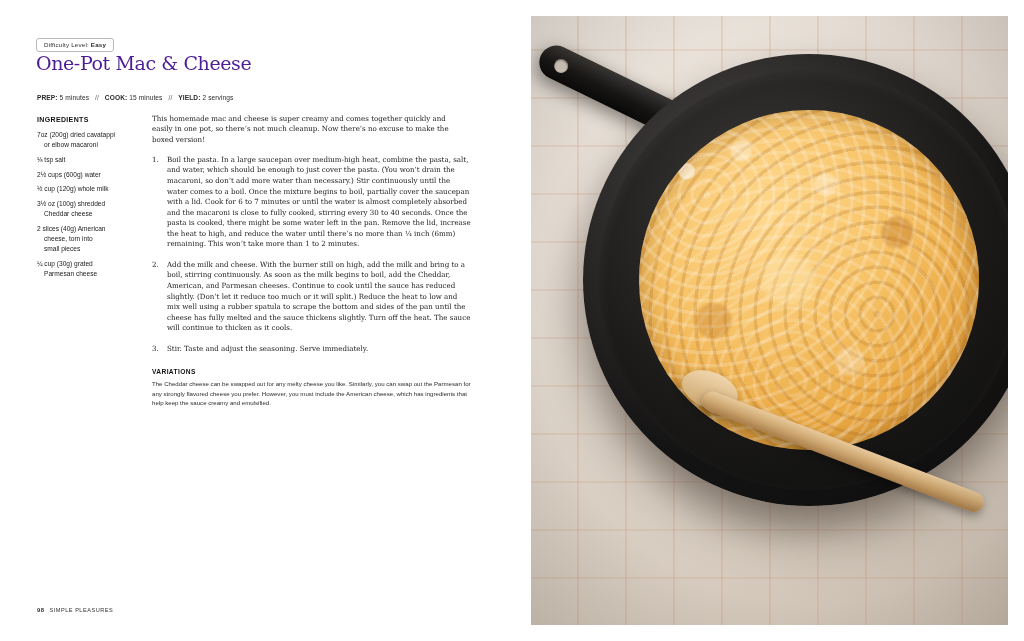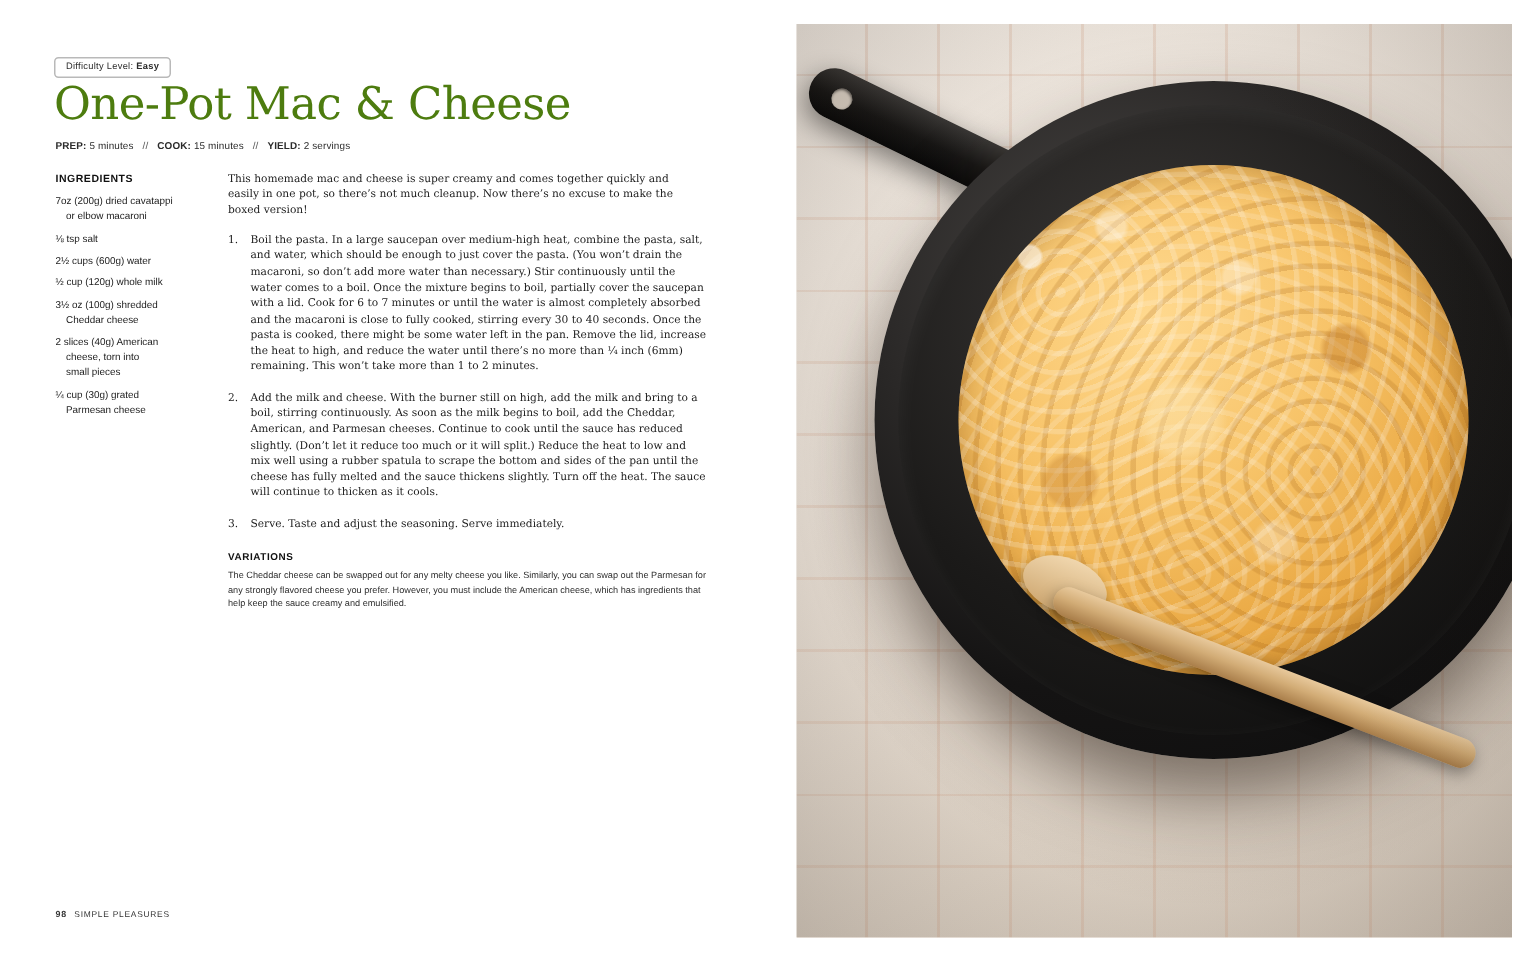--- a/index.html
+++ b/index.html
@@ -44,23 +44,23 @@
     white-space: nowrap;
     line-height: 1;
   }
   .badge b { font-weight: bold; }
 
   .title {
     position: absolute;
     left: 36px;
     top: 52px;
     font-family: "DejaVu Serif", serif;
-    font-size: 30px;
+    font-size: 19px;
     letter-spacing: -0.4px;
-    color: #4d7c0f;
+    color: #4c1d95;
     font-weight: normal;
     margin: 0;
     white-space: nowrap;
   }
 
   .meta {
     position: absolute;
     left: 37px;
     top: 94px;
     font-size: 6.6px;
@@ -369,21 +369,21 @@
         <li>
           <span class="num">1.</span>
           <b>Boil the pasta.</b><span> In a large saucepan over medium-high heat, combine the pasta, salt, and water, which should be enough to just cover the pasta. (You won’t drain the macaroni, so don’t add more water than necessary.) Stir continuously until the water comes to a boil. Once the mixture begins to boil, partially cover the saucepan with a lid. Cook for 6 to 7 minutes or until the water is almost completely absorbed and the macaroni is close to fully cooked, stirring every 30 to 40 seconds. Once the pasta is cooked, there might be some water left in the pan. Remove the lid, increase the heat to high, and reduce the water until there’s no more than ¼ inch (6mm) remaining. This won’t take more than 1 to 2 minutes.</span>
         </li>
         <li>
           <span class="num">2.</span>
           <b>Add the milk and cheese.</b><span> With the burner still on high, add the milk and bring to a boil, stirring continuously. As soon as the milk begins to boil, add the Cheddar, American, and Parmesan cheeses. Continue to cook until the sauce has reduced slightly. (Don’t let it reduce too much or it will split.) Reduce the heat to low and mix well using a rubber spatula to scrape the bottom and sides of the pan until the cheese has fully melted and the sauce thickens slightly. Turn off the heat. The sauce will continue to thicken as it cools.</span>
         </li>
         <li>
           <span class="num">3.</span>
-          <b>Serve.</b><span> Taste and adjust the seasoning. Serve immediately.</span>
+          <b>Stir.</b><span> Taste and adjust the seasoning. Serve immediately.</span>
         </li>
       </ol>
 
       <div class="variations">
         <div class="var-head">VARIATIONS</div>
         <div class="var-body">The Cheddar cheese can be swapped out for any melty cheese you like. Similarly, you can swap out the Parmesan for any strongly flavored cheese you prefer. However, you must include the American cheese, which has ingredients that help keep the sauce creamy and emulsified.</div>
       </div>
     </div>
 
     <div class="footer">

